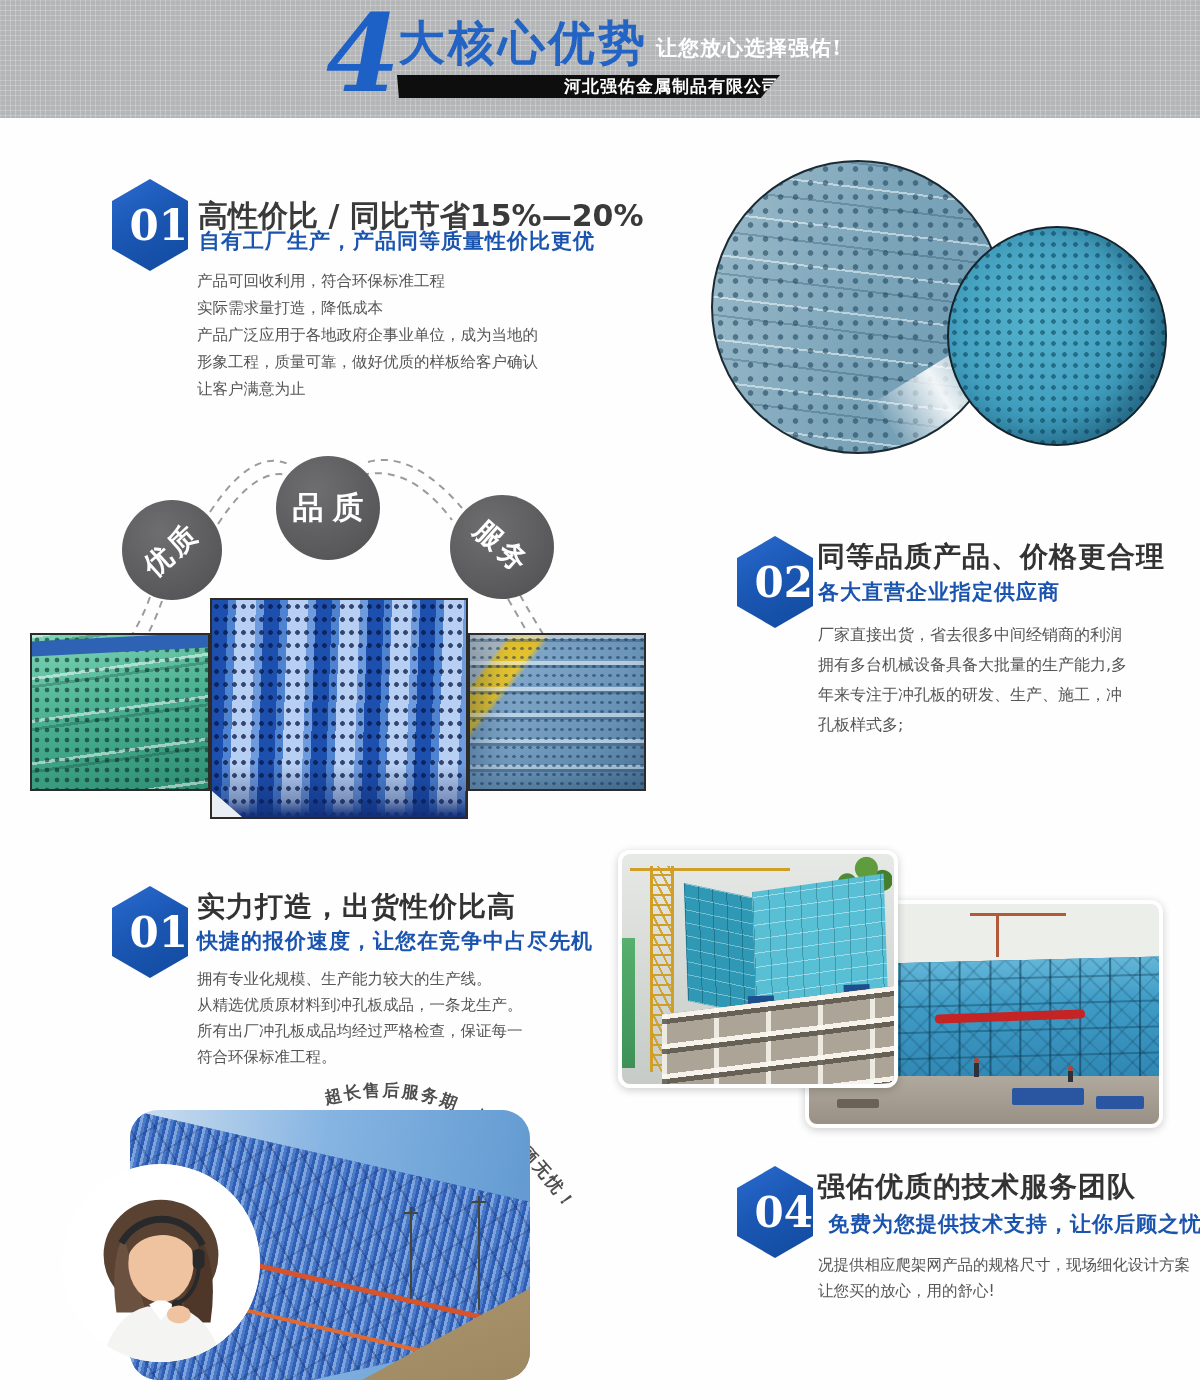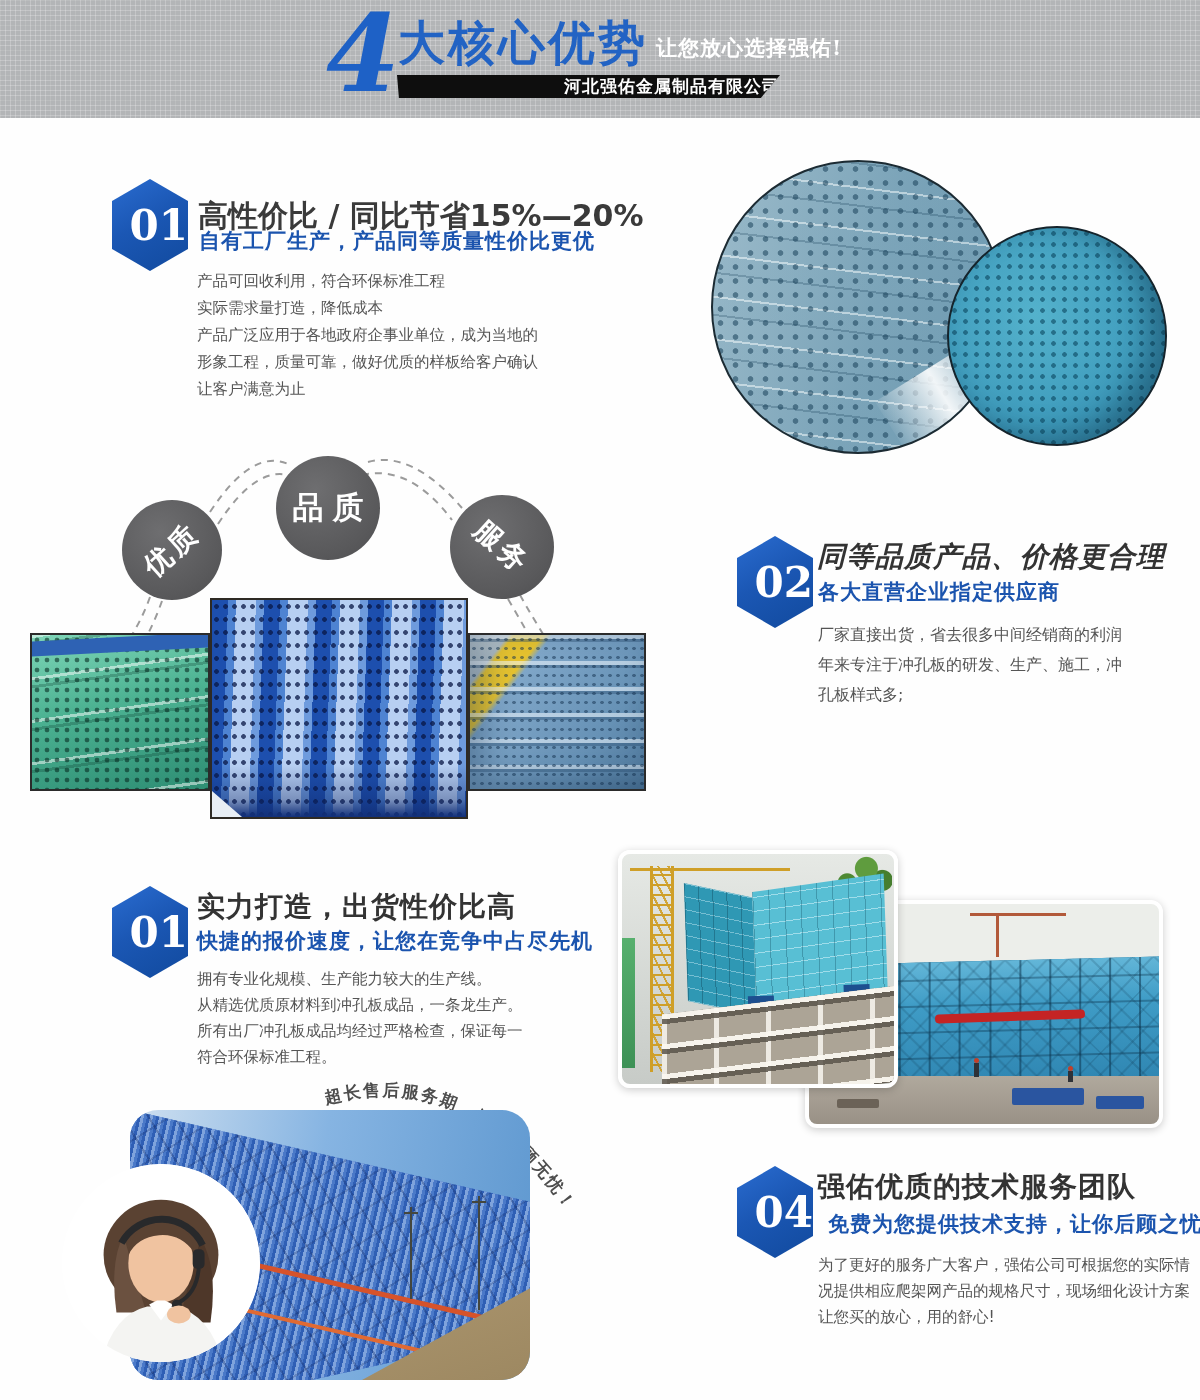--- a/index.html
+++ b/index.html
@@ -248,24 +248,25 @@
   <div class="photo photo-green"></div>
   <div class="photo photo-blue-center"></div>
   <div class="photo photo-stack"></div>
 
   <div class="circle-photo cp-big"></div>
   <div class="circle-photo cp-small"></div>
 
   <div class="hex" style="left:737px;top:536px;">
     <span>02</span>
   </div>
-  <div class="sec-title-serif" style="left:817px;top:538px;font-style:italic;">同等品质产品、价格更合理</div>
+  <div class="sec-title-serif" style="left:817px;top:538px;">同等品质产品、价格更合理</div>
   <div class="sec-sub" style="left:818px;top:578px;">各大直营企业指定供应商</div>
   <div class="sec-body body-s2">
     <div>厂家直接出货，省去很多中间经销商的利润</div>
+    <div>拥有多台机械设备具备大批量的生产能力,多</div>
     <div>年来专注于冲孔板的研发、生产、施工，冲</div>
     <div>孔板样式多;</div>
   </div>
 
   <div class="hex" style="left:112px;top:886px;">
     <span>01</span>
   </div>
   <div class="sec-title-serif" style="left:197px;top:888px;">实力打造，出货性价比高</div>
   <div class="sec-sub" style="left:197px;top:927px;">快捷的报价速度，让您在竞争中占尽先机</div>
   <div class="sec-body body-s3">
@@ -300,21 +301,20 @@
       <div class="worker wk2"></div>
     </div>
   </div>
 
   <div class="hex" style="left:737px;top:1166px;">
     <span>04</span>
   </div>
   <div class="sec-title-serif" style="left:817px;top:1168px;">强佑优质的技术服务团队</div>
   <div class="sec-sub" style="left:828px;top:1210px;">免费为您提供技术支持，让你后顾之忧</div>
   <div class="sec-body body-s4">
-    <div>为了更好的服务广大客户，强佑公司可根据您的实际情</div>
     <div>况提供相应爬架网产品的规格尺寸，现场细化设计方案</div>
     <div>让您买的放心，用的舒心!</div>
   </div>
 
   <div class="photo-fence">
     <div class="fence-wall"></div>
     <div class="fence-red fr1"></div>
     <div class="fence-red fr2"></div>
     <div class="fence-ground"></div>
     <div class="pole pl1"></div>

